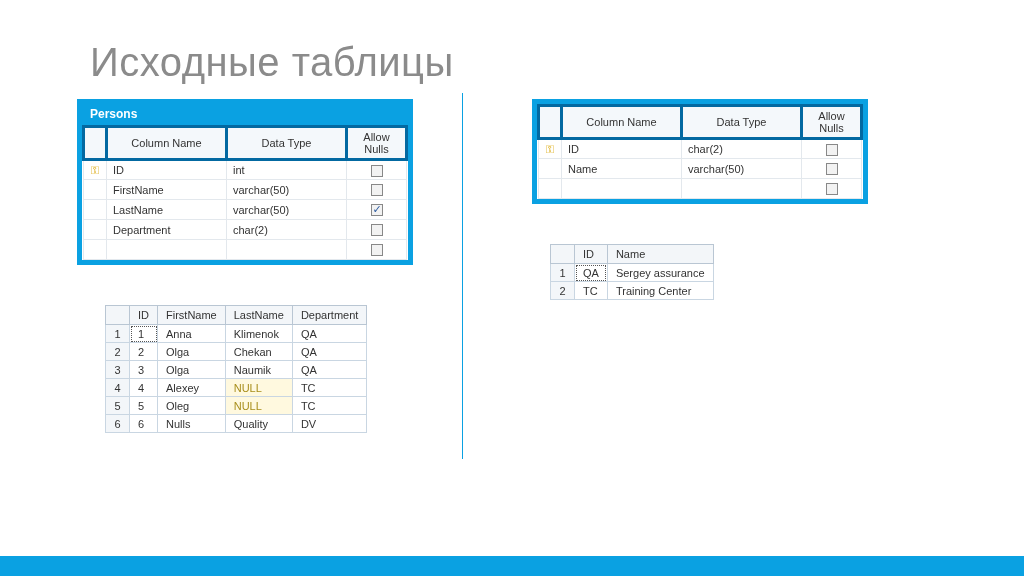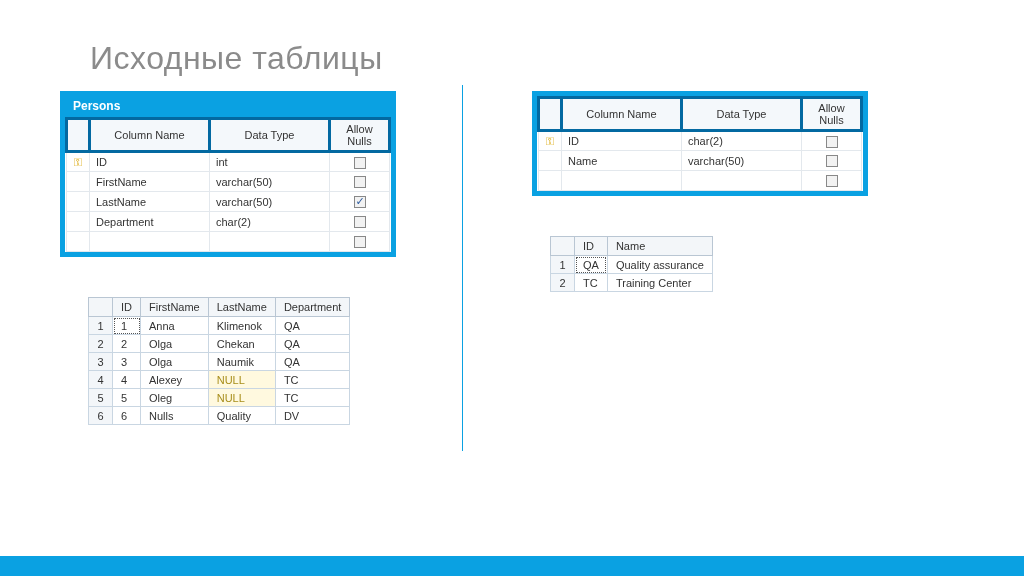--- a/index.html
+++ b/index.html
@@ -6,30 +6,30 @@
   body {
     margin: 0;
     font-family: "Segoe UI", Arial, sans-serif;
     background: #fff;
     width: 1024px;
     height: 576px;
     overflow: hidden;
     position: relative;
   }
   .slide-title {
-    font-size: 32px;
+    font-size: 40px;
     font-weight: 300;
     color: #8b8b8b;
     padding: 40px 0 8px 90px;
     letter-spacing: 0.5px;
   }
   .content {
     display: flex;
     position: relative;
-    padding: 0 60px;
+    padding: 0 77px;
   }
   .col {
     flex: 1;
     display: flex;
     flex-direction: column;
     align-items: flex-start;
   }
   .col-left { padding-right: 10px; }
   .col-right { padding-left: 30px; }
   .vdivider {
@@ -294,21 +294,21 @@
         <tr>
           <th class="rownum"></th>
           <th>ID</th>
           <th>Name</th>
         </tr>
       </thead>
       <tbody id="departments-data-body">
           <tr>
             <td class="rownum">1</td>
             <td class="sel-cell">QA</td>
-            <td>Quality assurance</td>
+            <td>Sergey assurance</td>
           </tr>
           <tr>
             <td class="rownum">2</td>
             <td>TC</td>
             <td>Training Center</td>
           </tr>
         </tbody>
     </table>
   </div>
 </div>

